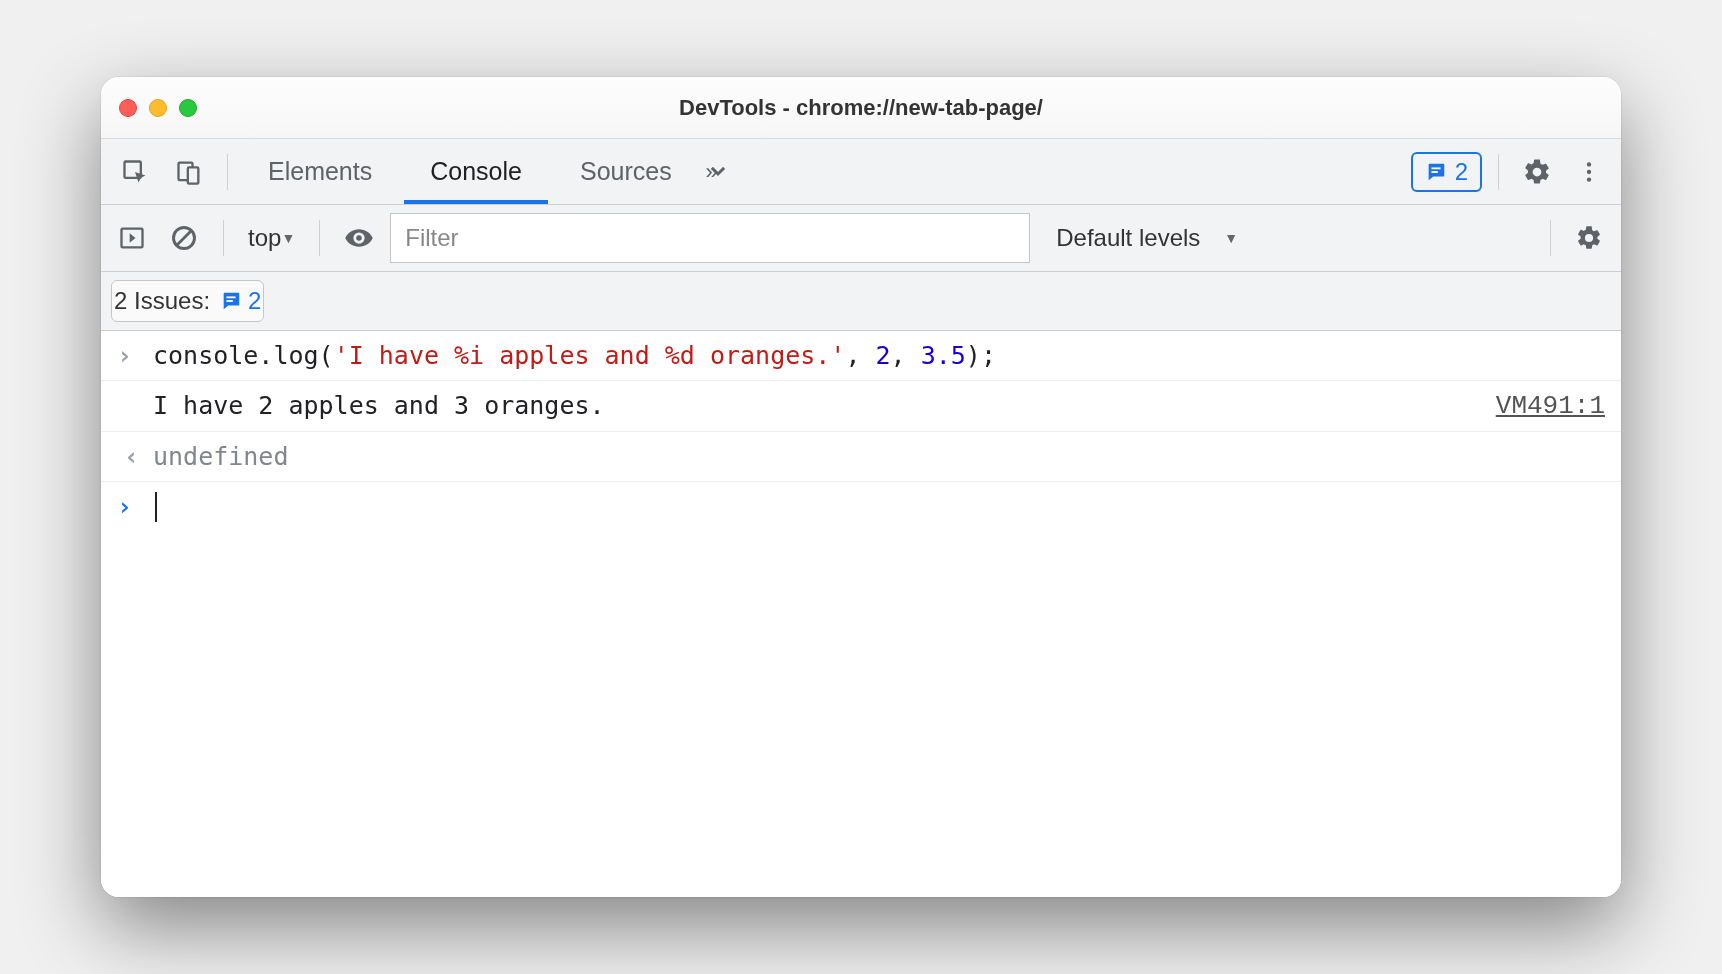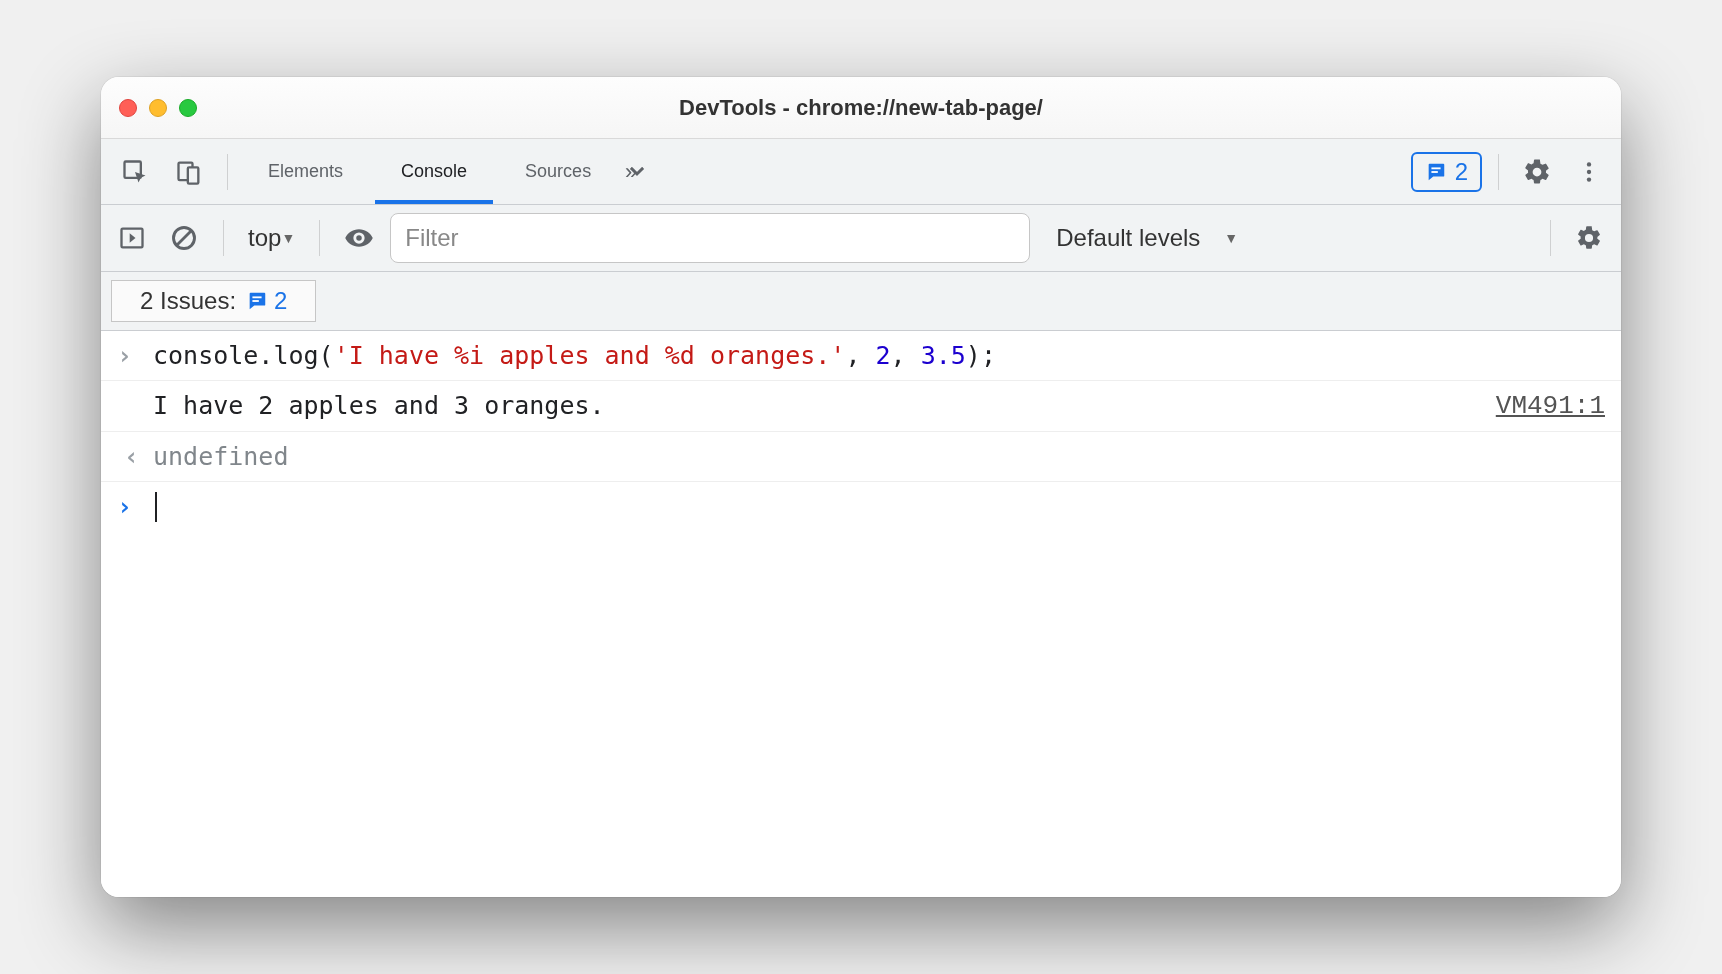--- a/index.html
+++ b/index.html
@@ -52,21 +52,21 @@
 .tabbar .icnbtn {
   width:48px; height:48px;
   display:flex; align-items:center; justify-content:center;
   color:#5f6368; border-radius:4px; cursor:pointer;
 }
 .divider { width:1px; height:36px; background:#cfd0d1; margin:0 8px; }
 .tab {
   padding: 0 26px;
   height:100%;
   display:flex; align-items:center;
-  font-size:18px;
+  font-size:25px;
   color:#5f6368;
   cursor:pointer;
   border-bottom: 4px solid transparent;
   padding-top:4px;
 }
 .tab.active { color:#202124; border-bottom-color:#1a73e8; }
 .more-tabs {
   width:40px; height:40px; display:flex; align-items:center; justify-content:center;
   color:#5f6368; cursor:pointer; font-size:22px;
 }
@@ -99,21 +99,21 @@
 .context-dd {
   display:flex; align-items:center; gap:0;
   font-size:24px; color:#333; cursor:pointer;
   padding:4px 6px;
 }
 .dd-caret { font-size:14px; color:#666; }
 .filter-input {
   flex:0 0 640px;
   height:50px;
   border:1px solid #c6c6c6;
-  border-radius:8px;
+  border-radius:0;
   background:#fff;
   font-size:24px;
   padding:0 14px;
   color:#333;
 }
 .filter-input::placeholder { color:#888; }
 .levels-dd {
   display:flex; align-items:center; gap:24px;
   font-size:24px; color:#333; cursor:pointer;
   padding:4px 6px; margin-left:10px;
@@ -122,23 +122,23 @@
 
 .issues-row {
   background:#f1f3f4;
   border-bottom:1px solid #cacdd1;
   padding:8px 10px;
   display:flex;
   align-items:center;
 }
 .issues-chip {
   display:flex; align-items:center; gap:10px;
-  border:1px solid #c6c6c6; border-radius:0;
+  border:1px solid #c6c6c6; border-radius:6px;
   background:#fafafa;
-  padding:6px 28px;
+  padding:6px 2px;
   font-size:24px; color:#333;
   cursor:pointer;
 }
 .issues-chip .iconcount { color:#1a73e8; display:flex; align-items:center; gap:6px; }
 
 .console-body {
   flex:1;
   background:#fff;
   font-family: Menlo, Consolas, monospace;
   font-size:25px;

